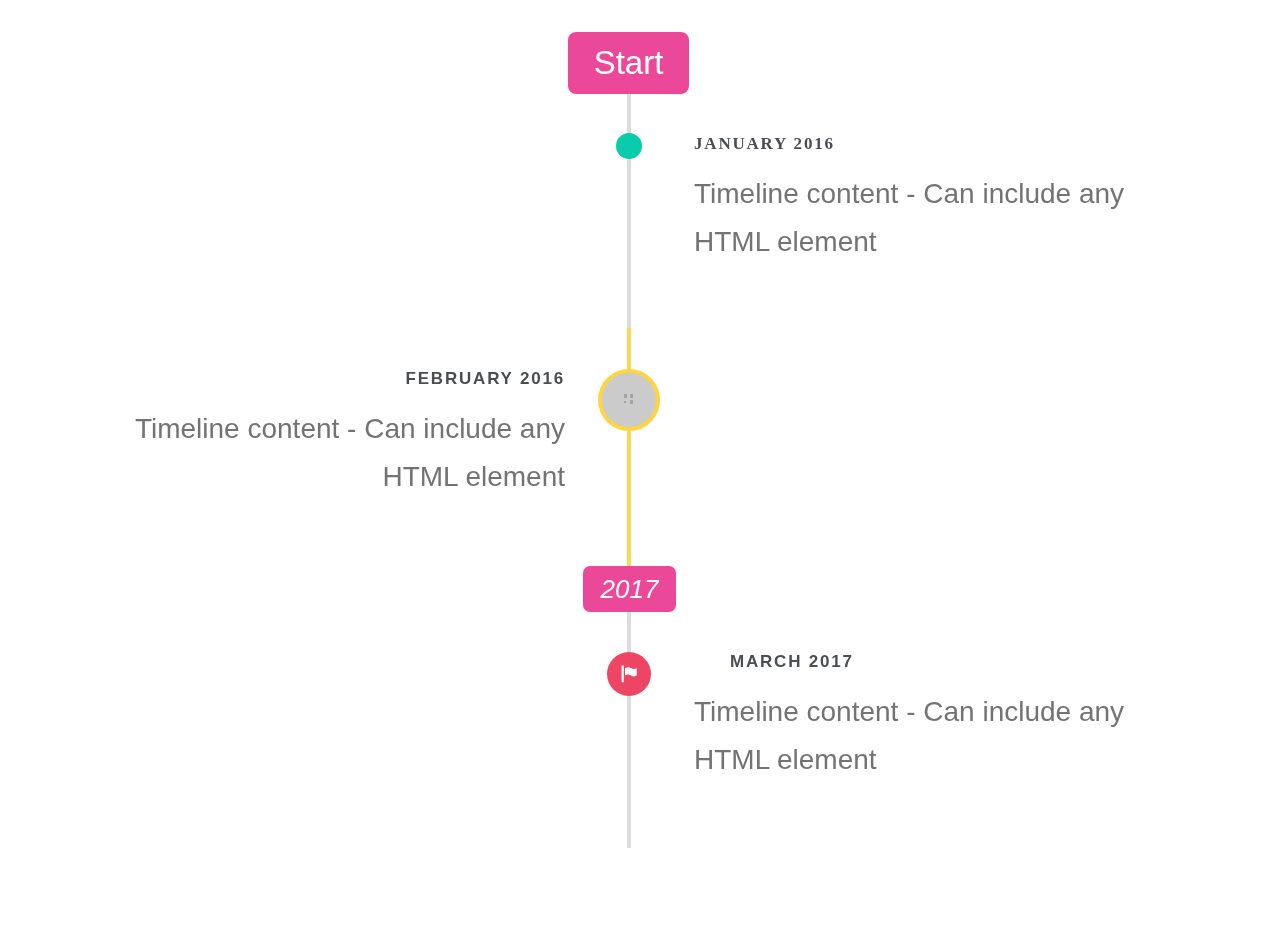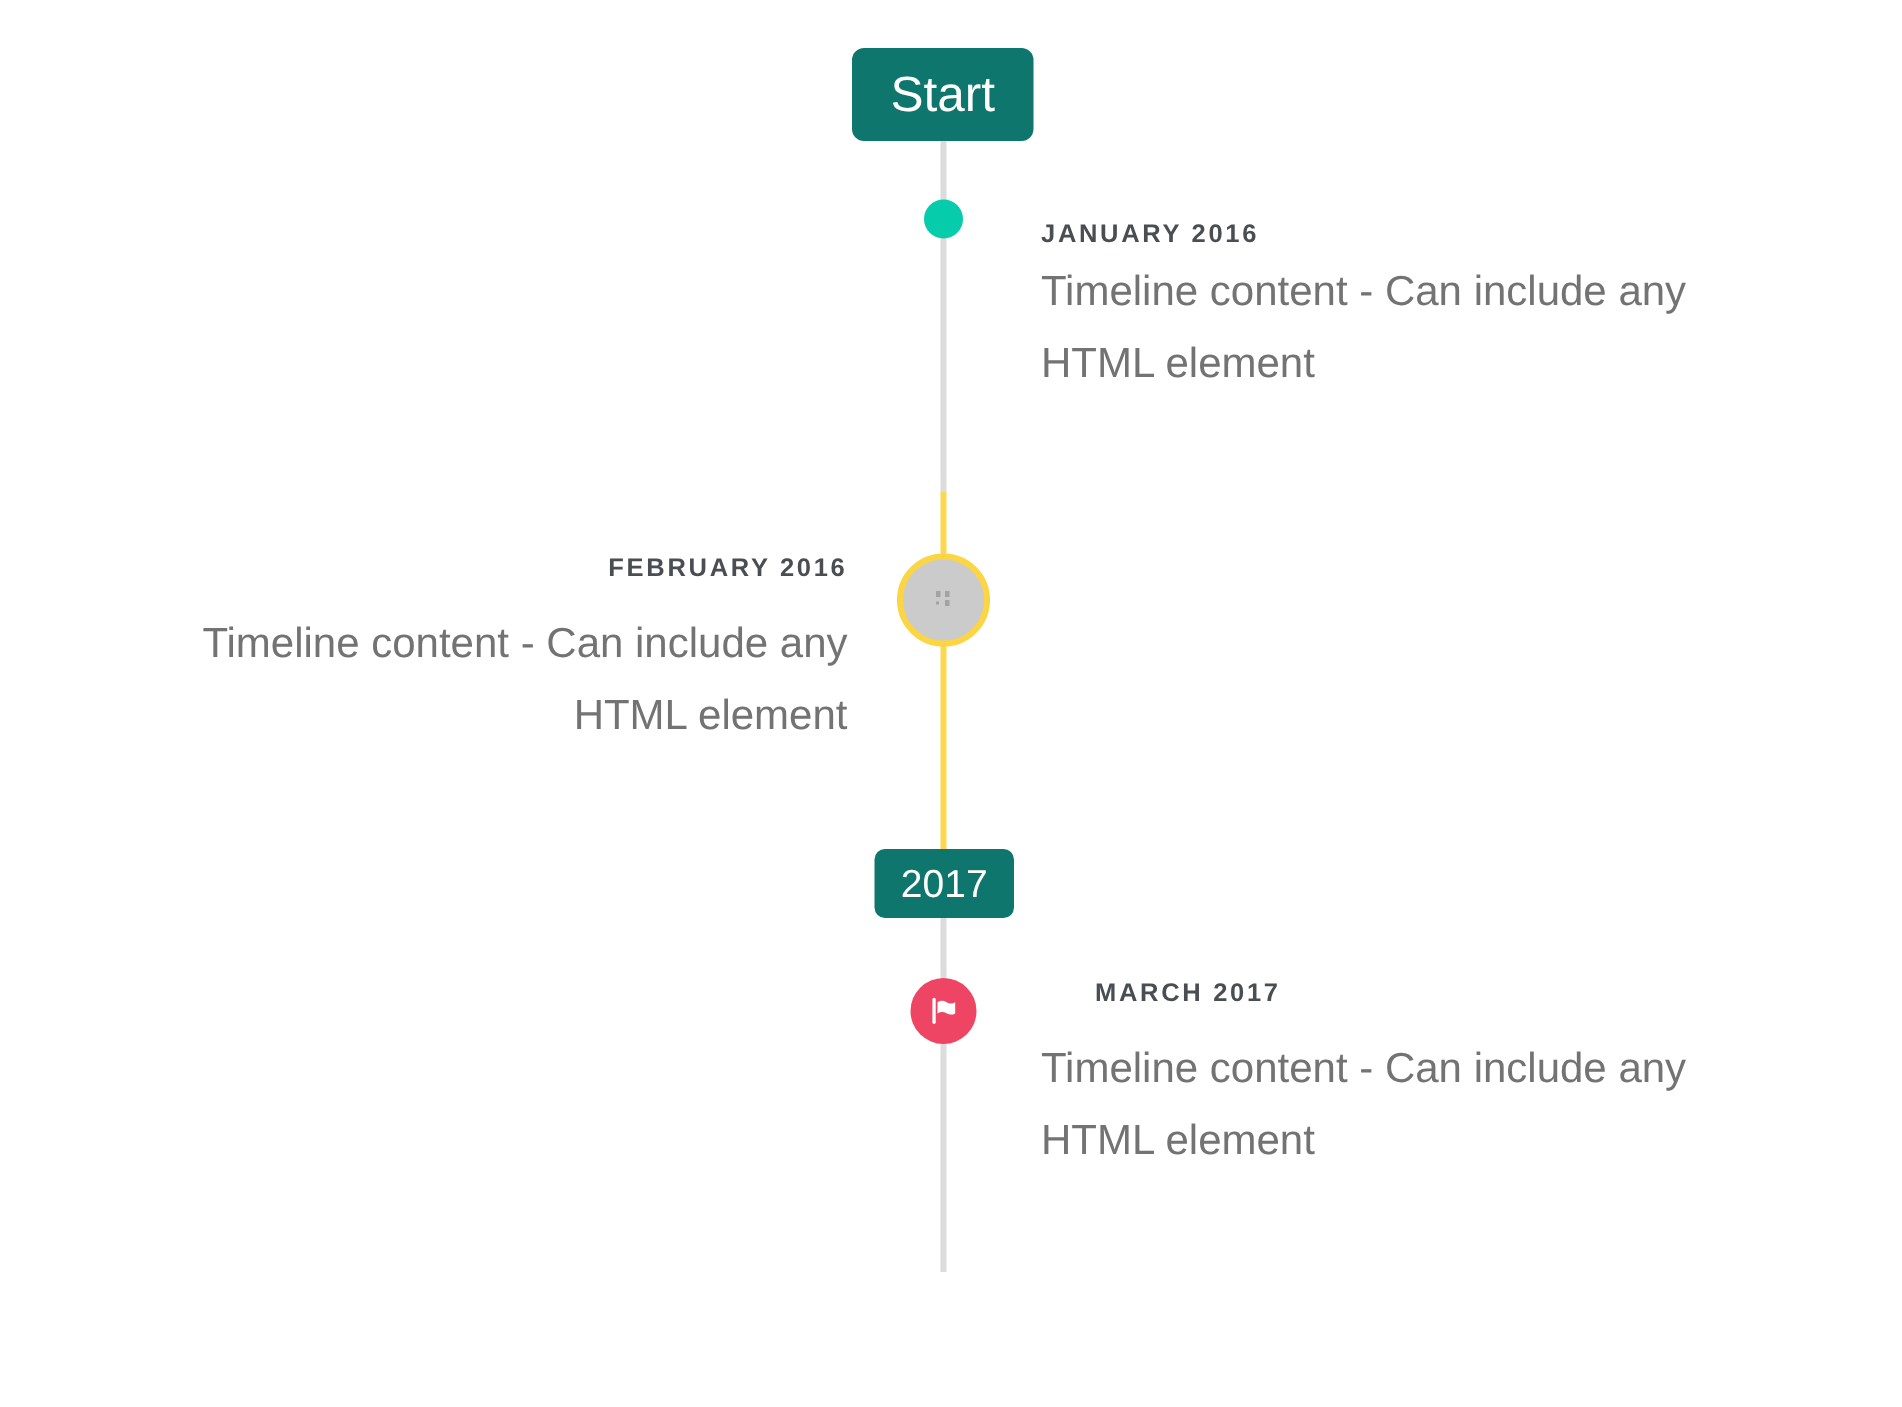--- a/index.html
+++ b/index.html
@@ -25,32 +25,32 @@
   }
   .line-gray { background: #dcdcdc; }
   .line-yellow { background: #fcd753; }
   #seg-top    { top: 94px;  height: 234px; }
   #seg-middle { top: 328px; height: 238px; }
   #seg-bottom { top: 612px; height: 236px; }
 
   
   .plate {
     position: absolute;
-    background: #0f766e;
+    background: #ec4899;
     color: #ffffff;
     display: flex;
     align-items: center;
     justify-content: center;
     border-radius: 8px;
     z-index: 3;
     cursor: default;
     user-select: none;
   }
   #start-plate { left: 568px; top: 32px;  width: 121px; height: 62px; font-size: 33px; }
-  #year-plate  { left: 583px; top: 566px; width: 93px;  height: 46px; font-size: 26px; border-radius: 7px; }
+  #year-plate  { left: 583px; top: 566px; width: 93px;  height: 46px; font-size: 26px; border-radius: 7px; font-style: italic; }
   #end-plate   { left: 575px; top: 848px; width: 107px; height: 63px; font-size: 33px; }
 
   
   .marker { position: absolute; z-index: 2; }
   #marker-jan {
     left: 616px; top: 133px;
     width: 26px; height: 26px;
     border-radius: 50%;
     background: #06ccab;
   }
@@ -89,21 +89,21 @@
     position: absolute;
     font-size: 28px;
     line-height: 48px;
     font-weight: 400;
     color: #737373;
     z-index: 2;
     white-space: nowrap;
   }
   .entry-content .content-line { display: block; }
 
-  #jan-date    { left: 694px; top: 146px; }
+  #jan-date    { left: 694px; top: 134px; font-family: Liberation Serif, serif; }
   #jan-content { left: 694px; top: 170px; }
 
   #feb-date    { right: 703px; top: 369px; text-align: left; }
   #feb-content { right: 703px; top: 405px; text-align: right; }
 
   #mar-date    { left: 730px; top: 652px; }
   #mar-content { left: 694px; top: 688px; }
 
   .icon-svg { display: block; }
 </style>

